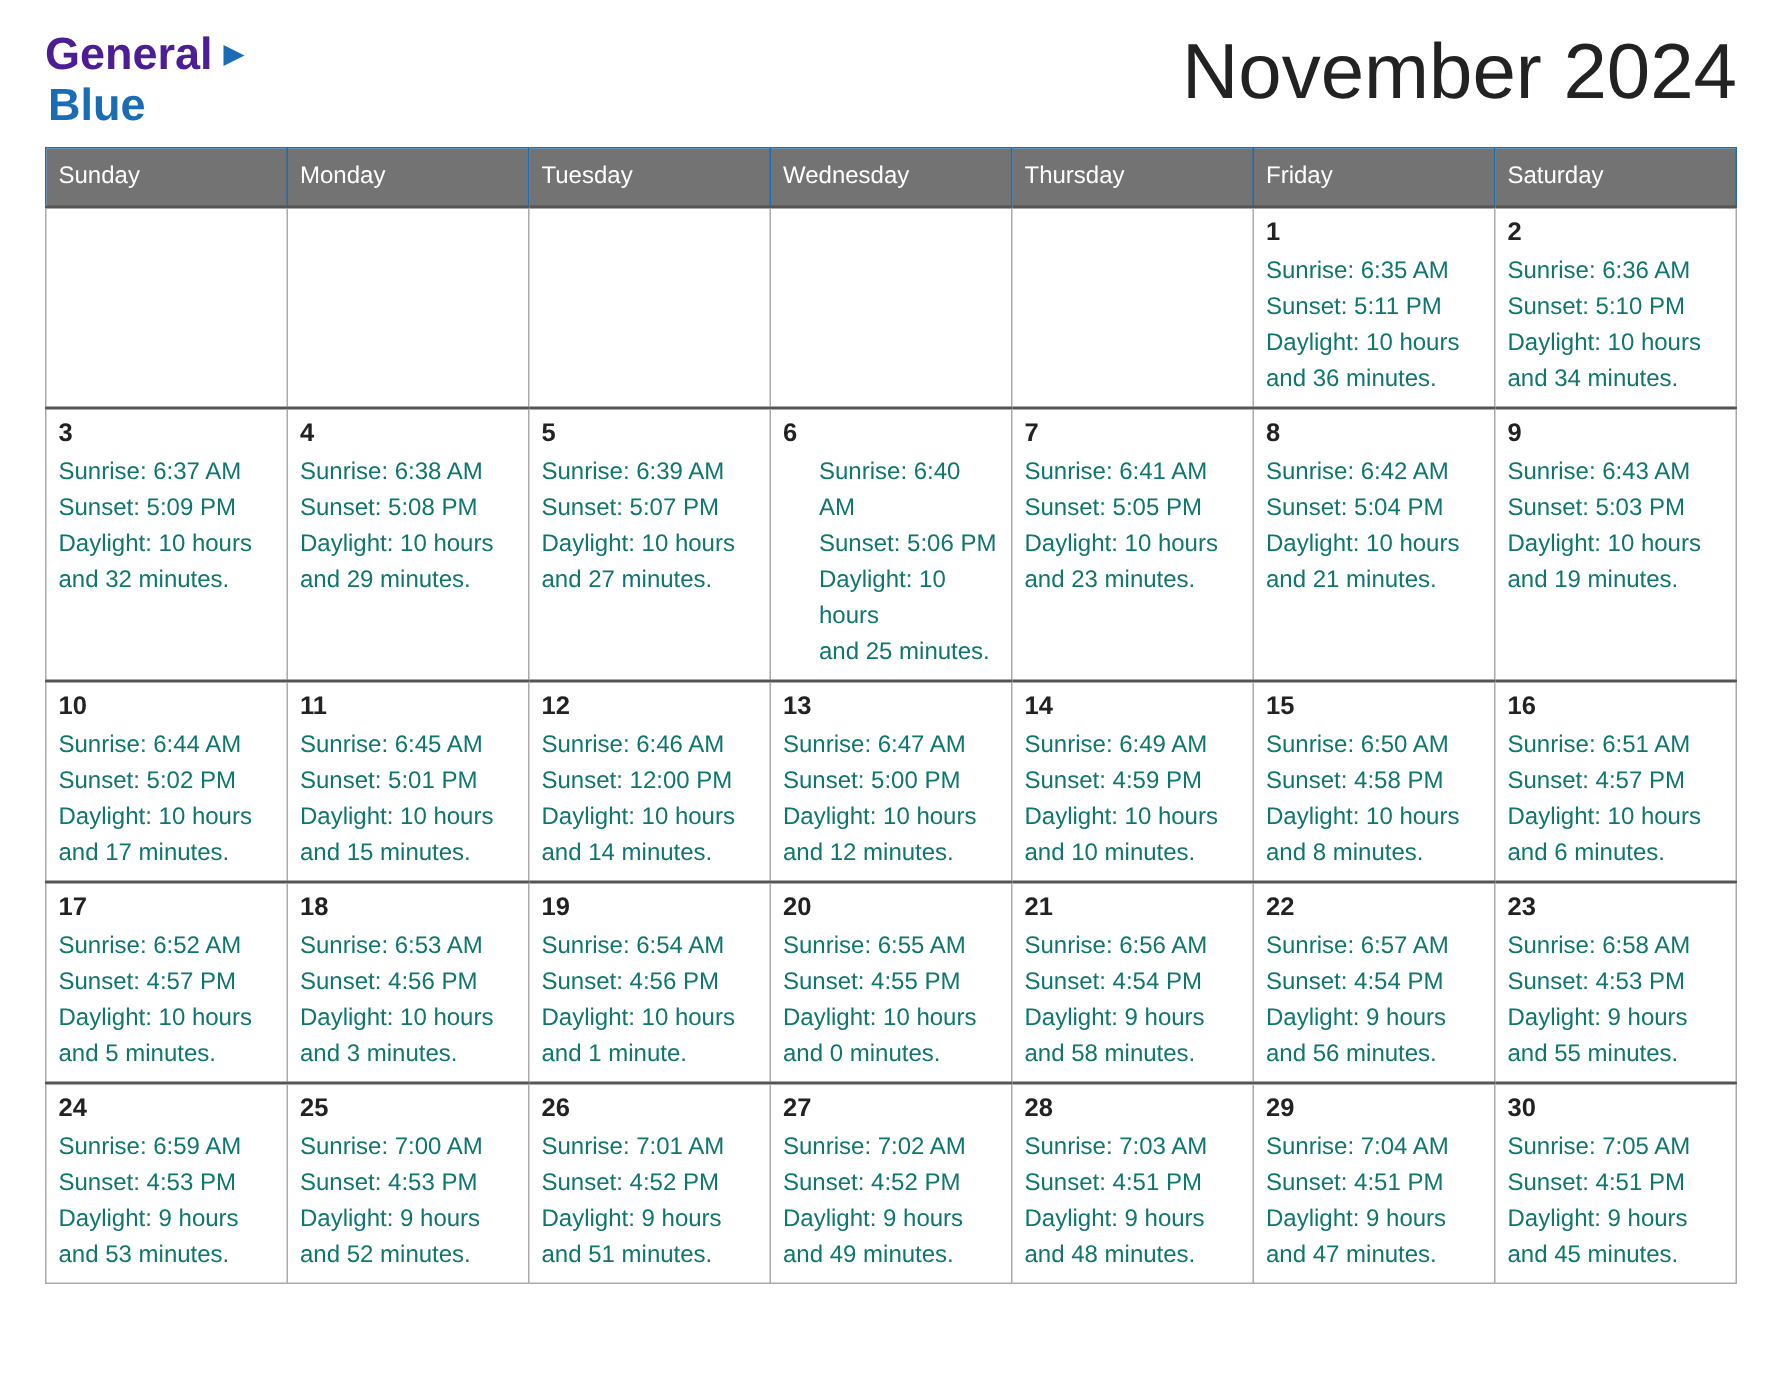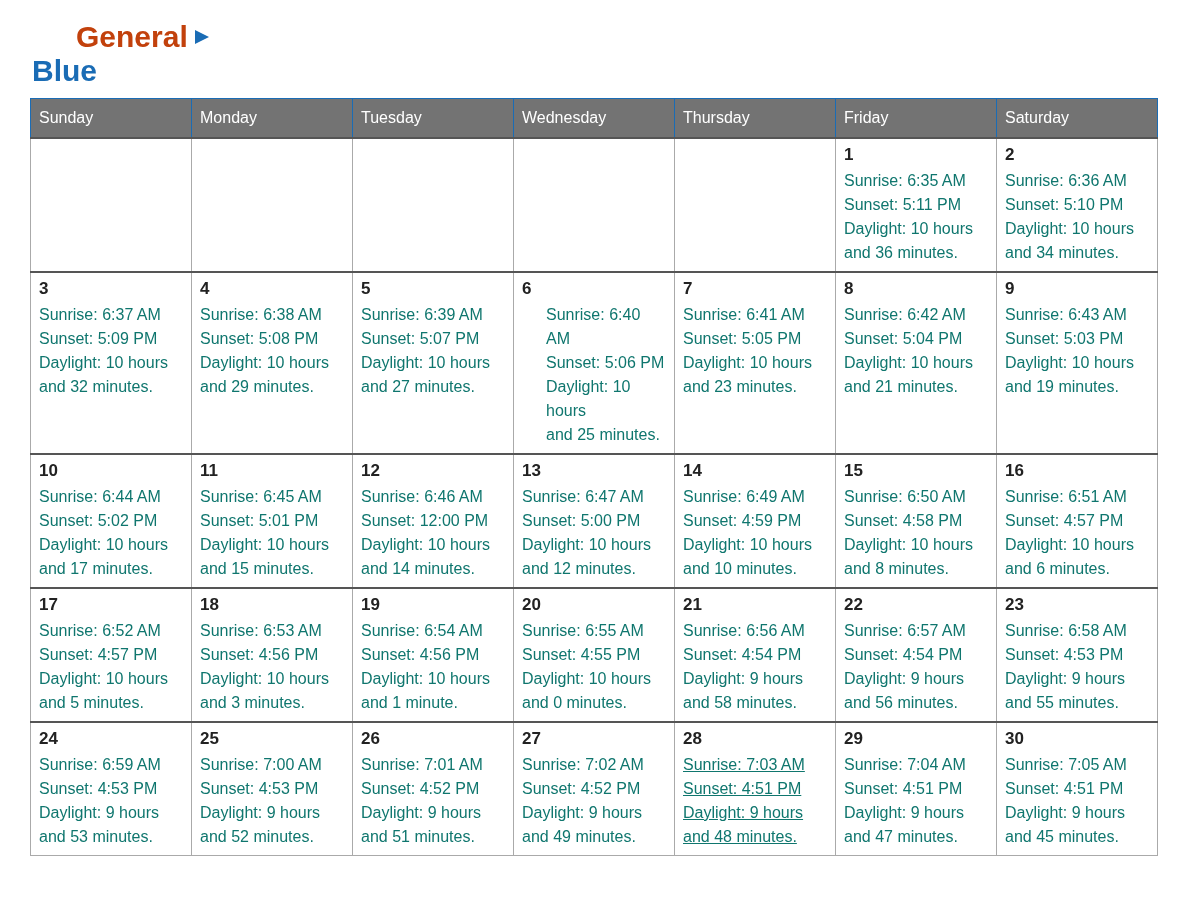--- a/index.html
+++ b/index.html
@@ -88,32 +88,33 @@
       display: flex;
       align-items: center;
     }
   </style>
 </head>
 <body>
 
 <div class="header">
   <div class="logo-wrapper">
     <div class="logo-row">
-      <span class="logo-general" style="font-size:30px;font-weight:bold;color:#c2410c;font-family:Arial,sans-serif;margin-left:46px;">General</span>
+      <span class="logo-general" style="font-size:30px;font-weight:bold;color:#4c1d95;font-family:Arial,sans-serif;">General</span>
       <span style="display:inline-block;margin-left:3px;margin-top:4px;">
         <svg width="22" height="22" viewBox="0 0 22 22">
           <polygon points="4,4 18,11 4,18" fill="#1a6cb5"></polygon>
         </svg>
       </span>
     </div>
     <div>
       <span class="logo-blue" style="font-size:30px;font-weight:bold;color:#1a6cb5;font-family:Arial,sans-serif;margin-left:2px;">Blue</span>
     </div>
   </div>
   <div class="title-section">
+    <div class="month-year">November 2024</div>
   </div>
 </div>
 
 <table class="calendar" id="cal-table">
   <thead>
     <tr id="header-row">
         <th>Sunday</th>
         <th>Monday</th>
         <th>Tuesday</th>
         <th>Wednesday</th>
@@ -321,21 +322,21 @@
         </td>
         <td>
           <div class="day-number">27</div>
           <div class="day-info" style="white-space: pre-line;">Sunrise: 7:02 AM
 Sunset: 4:52 PM
 Daylight: 9 hours
 and 49 minutes.</div>
         </td>
         <td>
           <div class="day-number">28</div>
-          <div class="day-info" style="white-space: pre-line; text-decoration: underline;">Sunrise: 7:03 AM
+          <div class="day-info" style="white-space: pre-line;">Sunrise: 7:03 AM
 Sunset: 4:51 PM
 Daylight: 9 hours
 and 48 minutes.</div>
         </td>
         <td>
           <div class="day-number">29</div>
           <div class="day-info" style="white-space: pre-line;">Sunrise: 7:04 AM
 Sunset: 4:51 PM
 Daylight: 9 hours
 and 47 minutes.</div>

